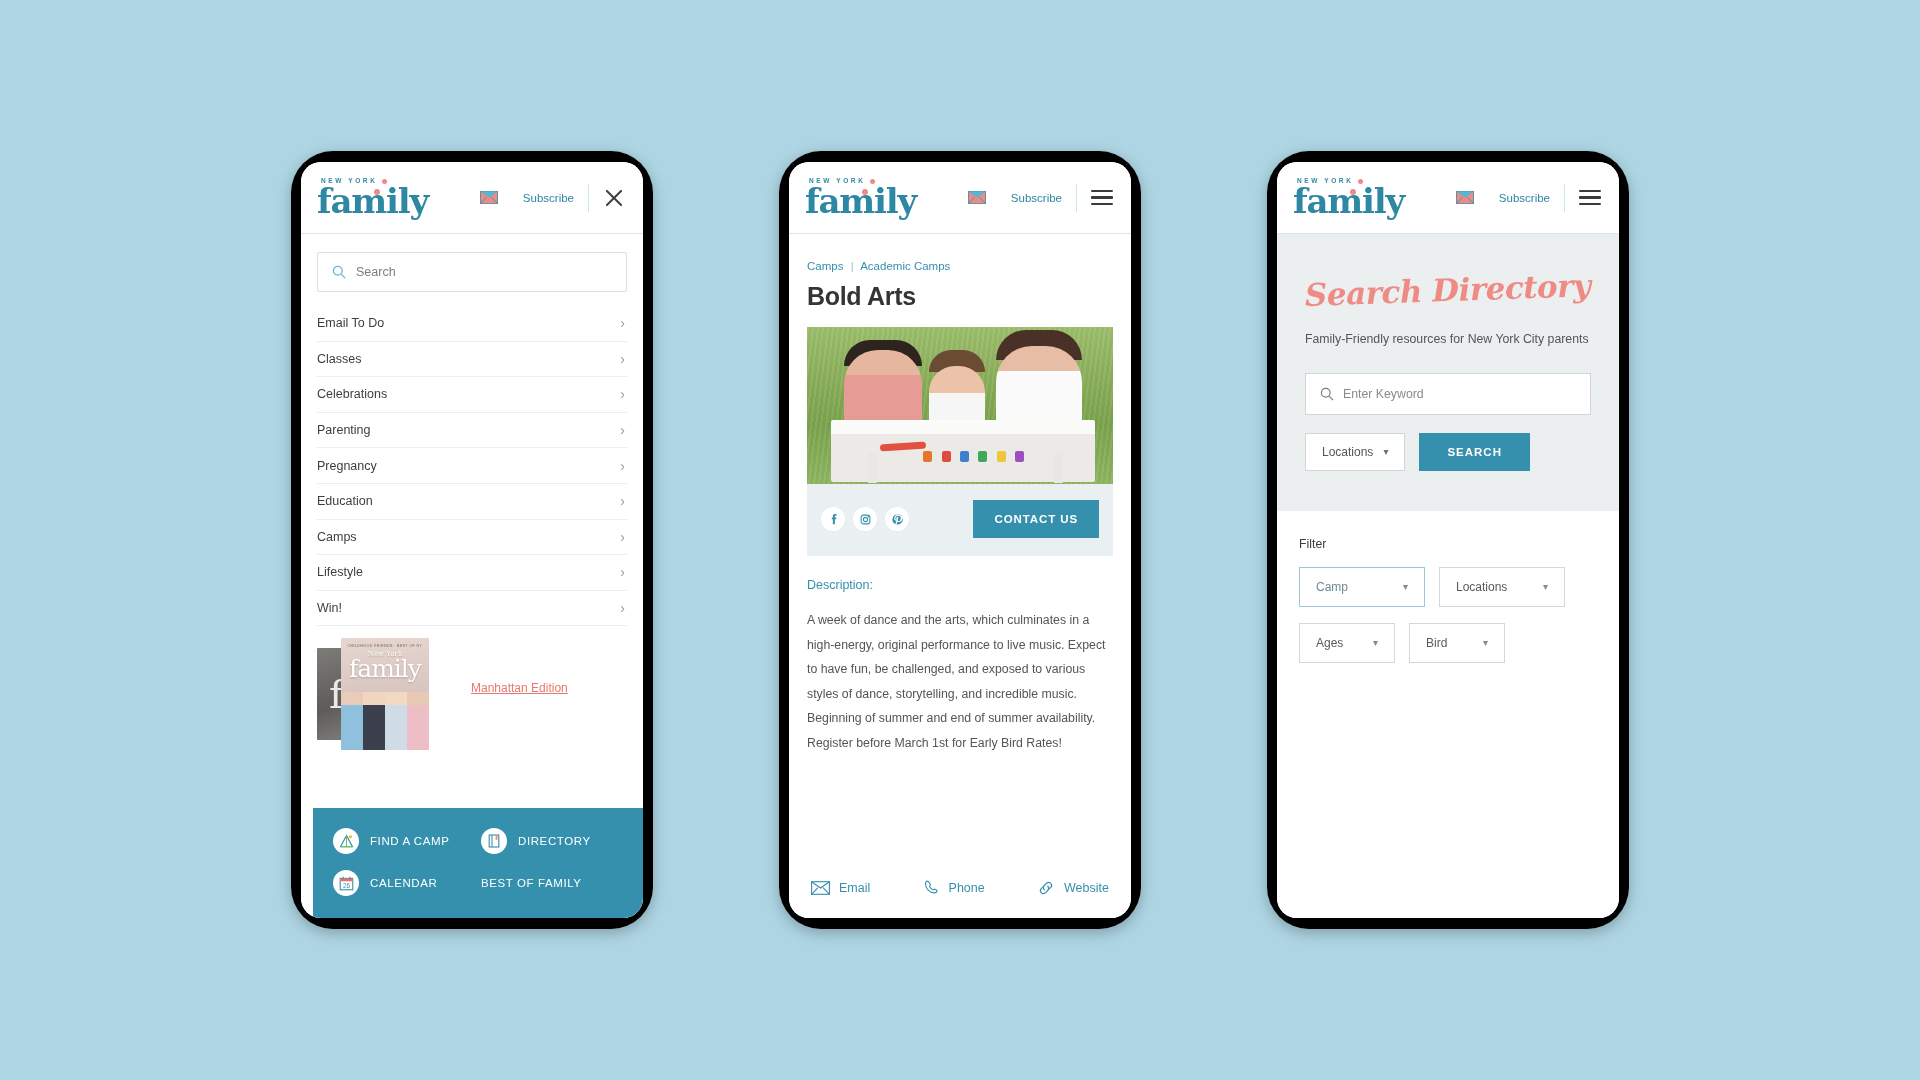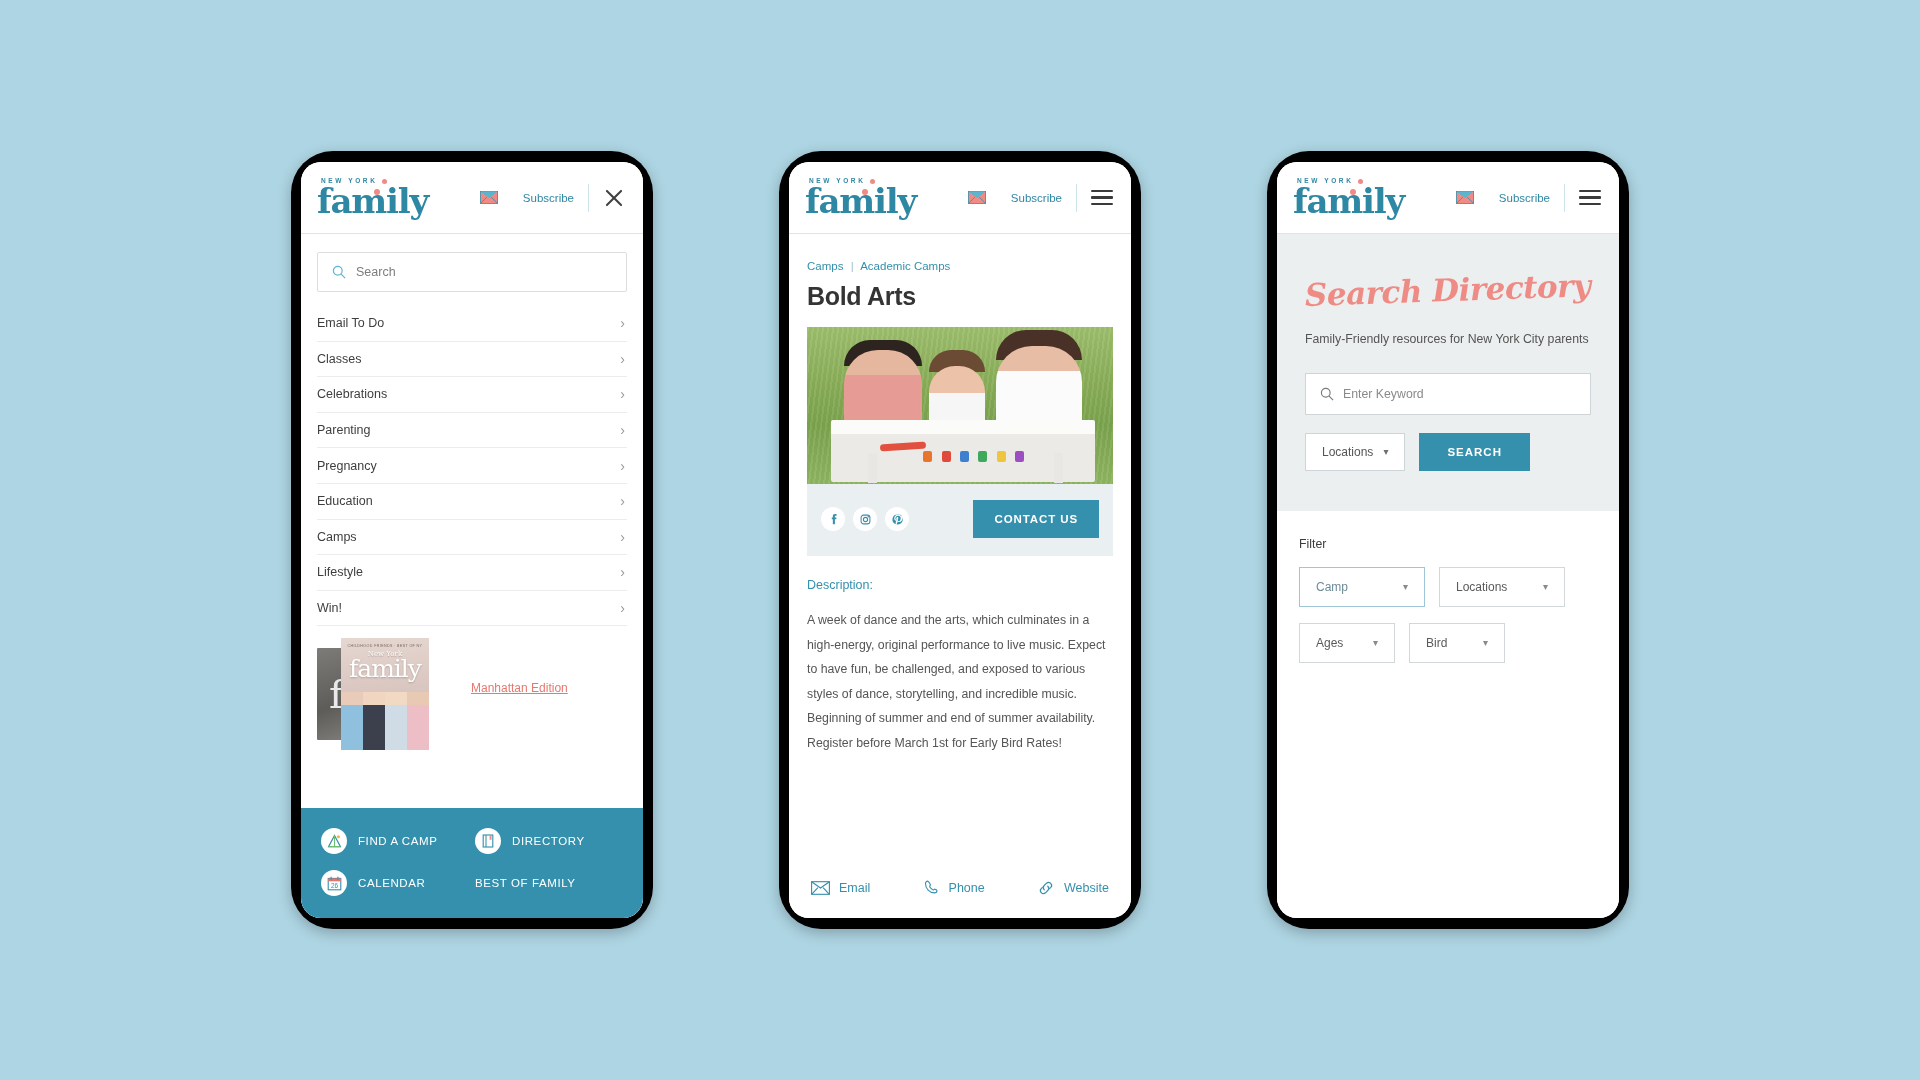--- a/index.html
+++ b/index.html
@@ -151,21 +151,21 @@
   .cf-people i { flex: 1 1 0; display: block; }
   .cf-people i:nth-child(1){ background: linear-gradient(180deg,#e8cbb8 0 22%, #8fc0dd 22% 100%); }
   .cf-people i:nth-child(2){ background: linear-gradient(180deg,#f0d6c0 0 22%, #3c3f4c 22% 100%); }
   .cf-people i:nth-child(3){ background: linear-gradient(180deg,#f2d9c4 0 22%, #cfdce6 22% 100%); }
   .cf-people i:nth-child(4){ background: linear-gradient(180deg,#e8c9b4 0 22%, #edbec6 22% 100%); }
   .edition-link {
     margin-left: 26px; color: #e8776f; font-size: 12px;
     text-decoration: underline; cursor: pointer; white-space: nowrap;
   }
   .quicklinks {
-    position: absolute; left: 0; right: 0; bottom: 0;
+    position: absolute; left: 12px; right: 0; bottom: 0;
     background: #3490ad; padding: 20px 20px 22px;
     display: grid; grid-template-columns: 1fr 1fr; row-gap: 16px; column-gap: 6px;
     z-index: 3;
   }
   .ql { display: flex; align-items: center; gap: 11px; cursor: pointer; }
   .ql-ico {
     width: 26px; height: 26px; border-radius: 50%; background: #fff;
     display: flex; align-items: center; justify-content: center; flex: 0 0 auto;
   }
   .ql-txt { color: #fff; font-size: 11.5px; letter-spacing: .6px; }

